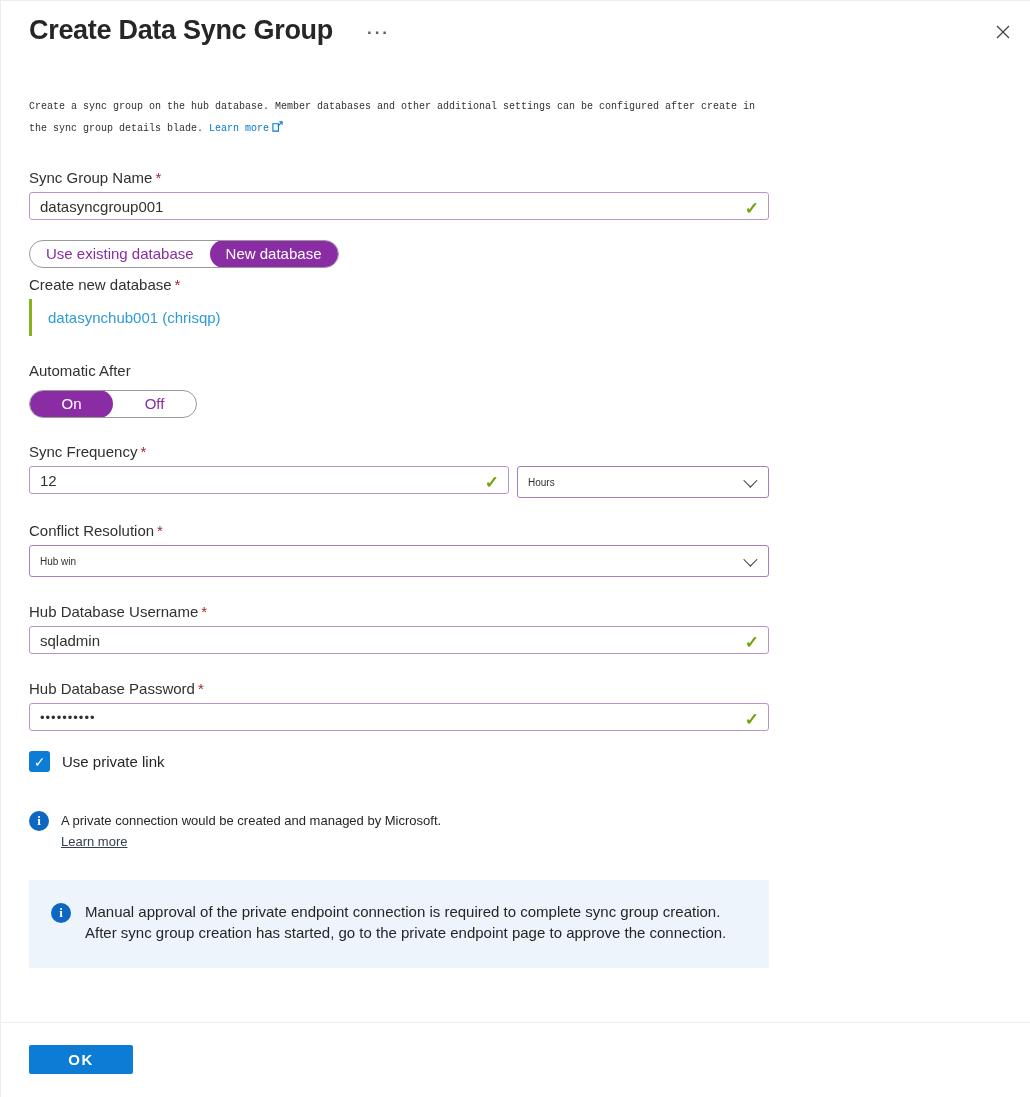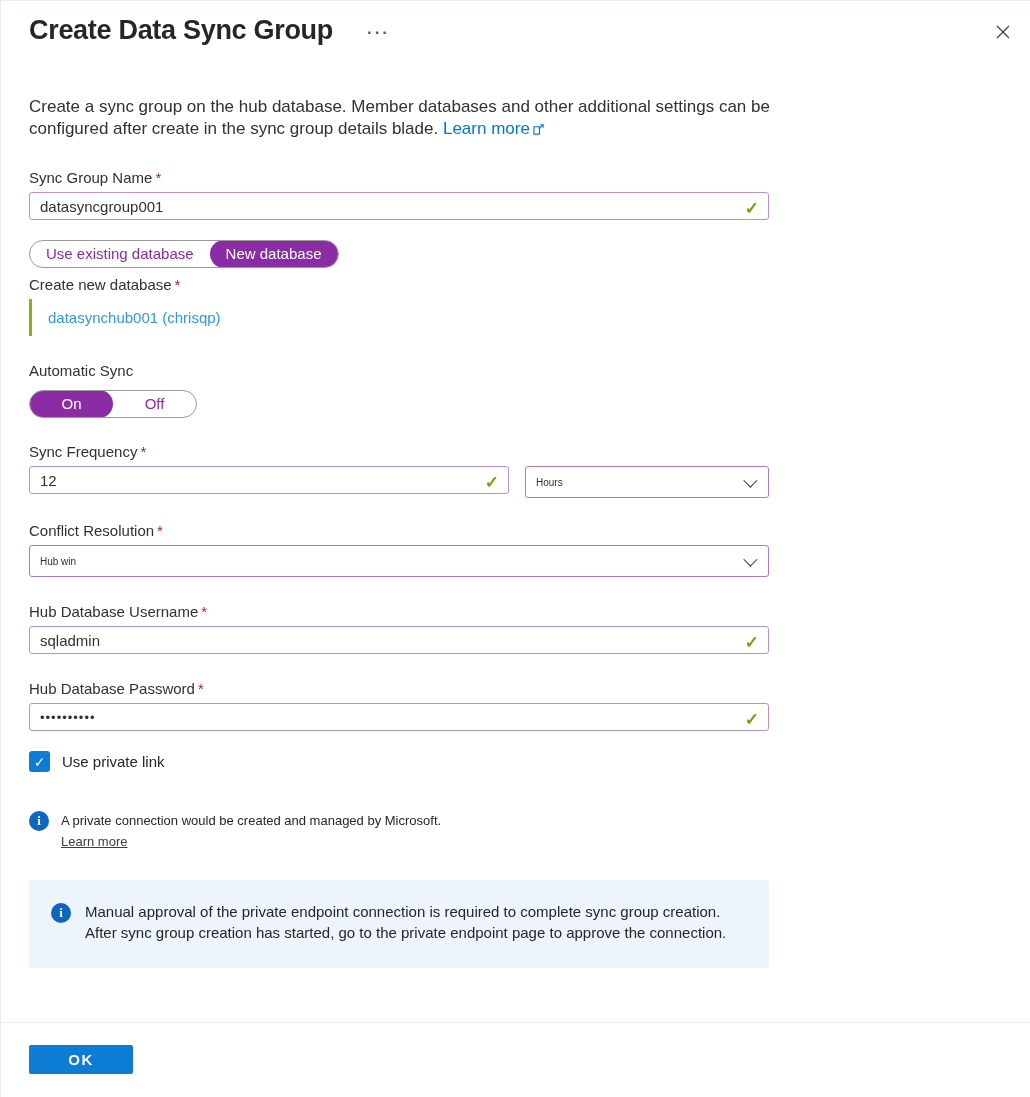--- a/index.html
+++ b/index.html
@@ -25,21 +25,21 @@
   }
   .close-btn {
     position: absolute; top: 18px; right: 14px;
     width: 26px; height: 26px; display: flex; align-items: center; justify-content: center;
     cursor: pointer;
   }
 
   
   .description {
     margin: 50px 28px 0 28px; width: 742px;
-    font-size: 17px; line-height: 22px; color: #323130;
+    font-size: 10px; line-height: 22px; color: #323130; font-family: Liberation Mono, monospace;
   }
   .link { color: #0078d4; text-decoration: none; cursor: pointer; }
   .ext-icon { display: inline-block; vertical-align: -1px; margin-left: 3px; }
 
   
   .form { margin: 0 28px; width: 740px; }
   .field-label { font-size: 15px; color: #323130; margin-bottom: 6px; }
   .required { color: #a4262c; margin-left: 3px; }
 
   .input-wrap { position: relative; width: 740px; }
@@ -78,21 +78,21 @@
     border-left: 3px solid #86b31c; height: 37px; padding-left: 16px;
     cursor: pointer;
   }
   .db-item-text { color: #2e9bd6; font-size: 15px; }
 
   .section-gap { margin-top: 26px; }
 
   .onoff { margin-top: 5px; width: 168px; justify-content: space-between; padding: 0; }
   .onoff .pill-option { width: 84px; text-align: center; padding: 0; }
 
-  .freq-row { display: flex; gap: 16px; }
+  .freq-row { display: flex; gap: 8px; }
   .freq-input-wrap { width: 480px; position: relative; }
   .freq-input-wrap .text-input { width: 480px; }
 
   .select-box {
     position: relative; height: 32px;
     border: 1px solid #a87fbd; border-radius: 3px; background: #fff;
     display: flex; align-items: center;
     font-size: 10px; color: #323130; padding: 0 34px 0 10px;
     cursor: pointer;
   }
@@ -195,21 +195,21 @@
     
     <div class="field-label sub-label">
       <span>Create new database</span><span class="required">*</span>
     </div>
     <div class="db-item">
       <span class="db-item-text">datasynchub001 (chrisqp)</span>
     </div>
 
     
     <div class="field-label section-gap">
-      <span>Automatic Sync</span>
+      <span>Automatic After</span>
     </div>
     <div class="pill-toggle onoff">
       <span class="pill-option selected">On</span>
       <span class="pill-option">Off</span>
     </div>
 
     
     <div class="field-label" style="margin-top:25px;">
       <span>Sync Frequency</span><span class="required">*</span>
     </div>

